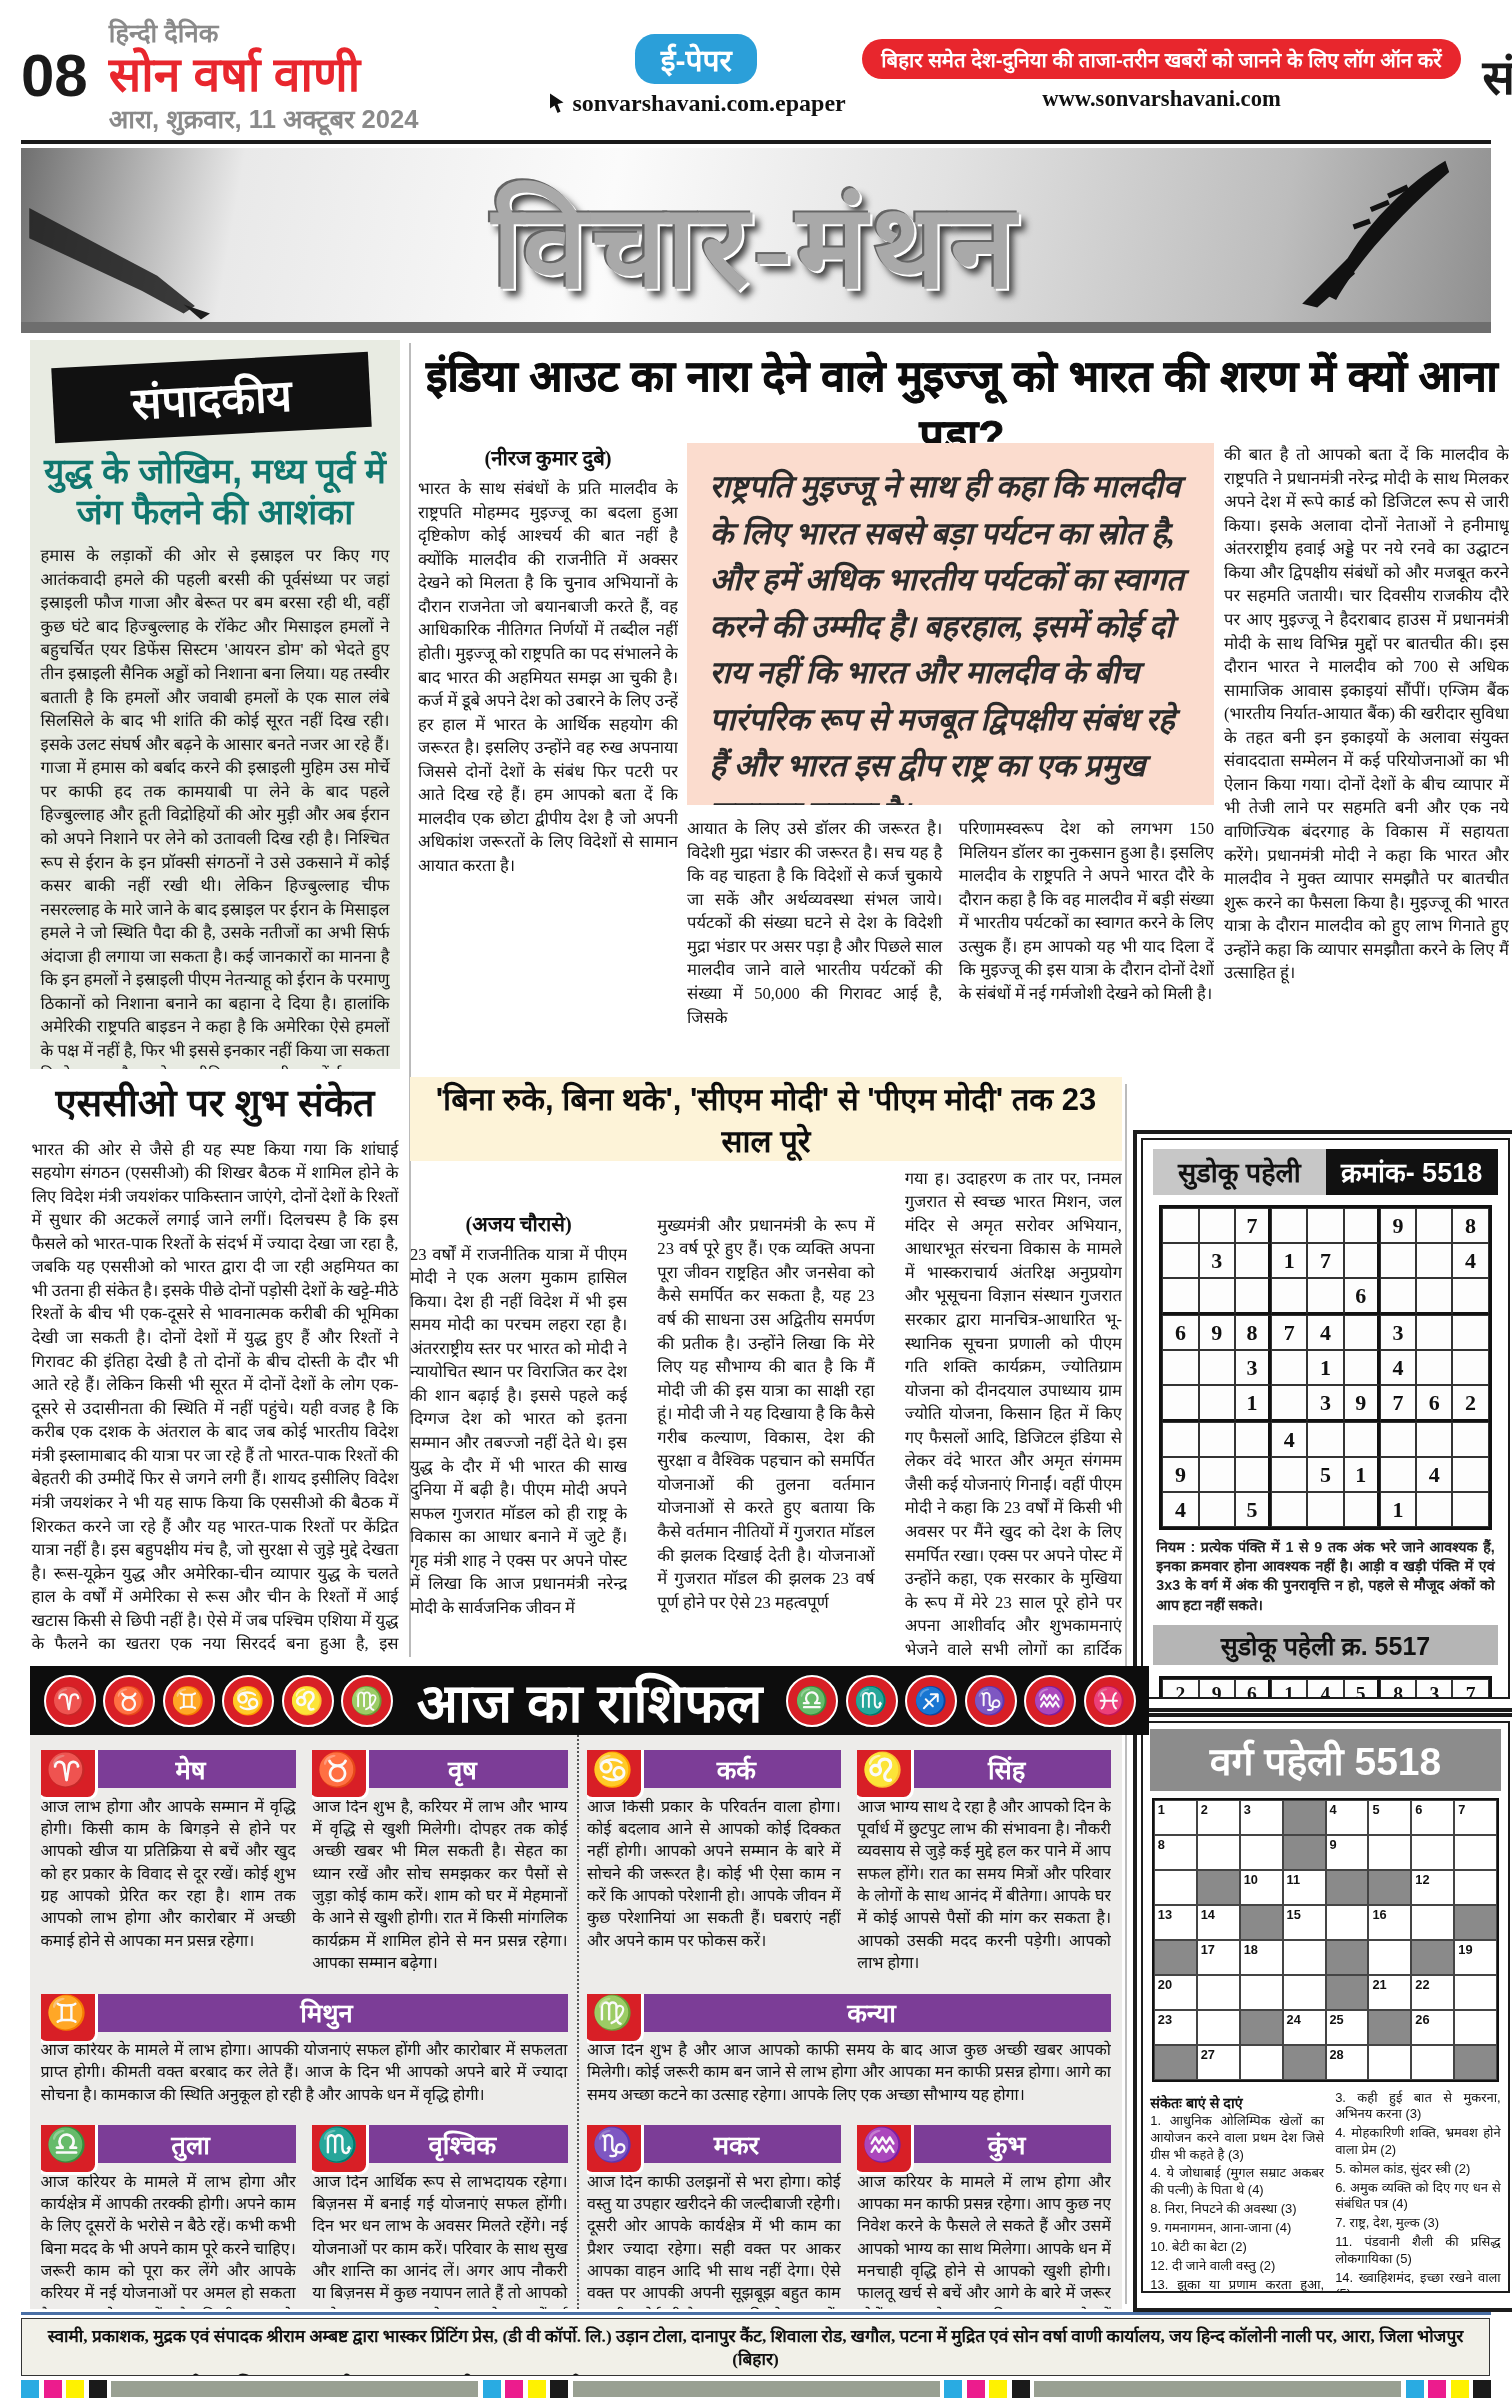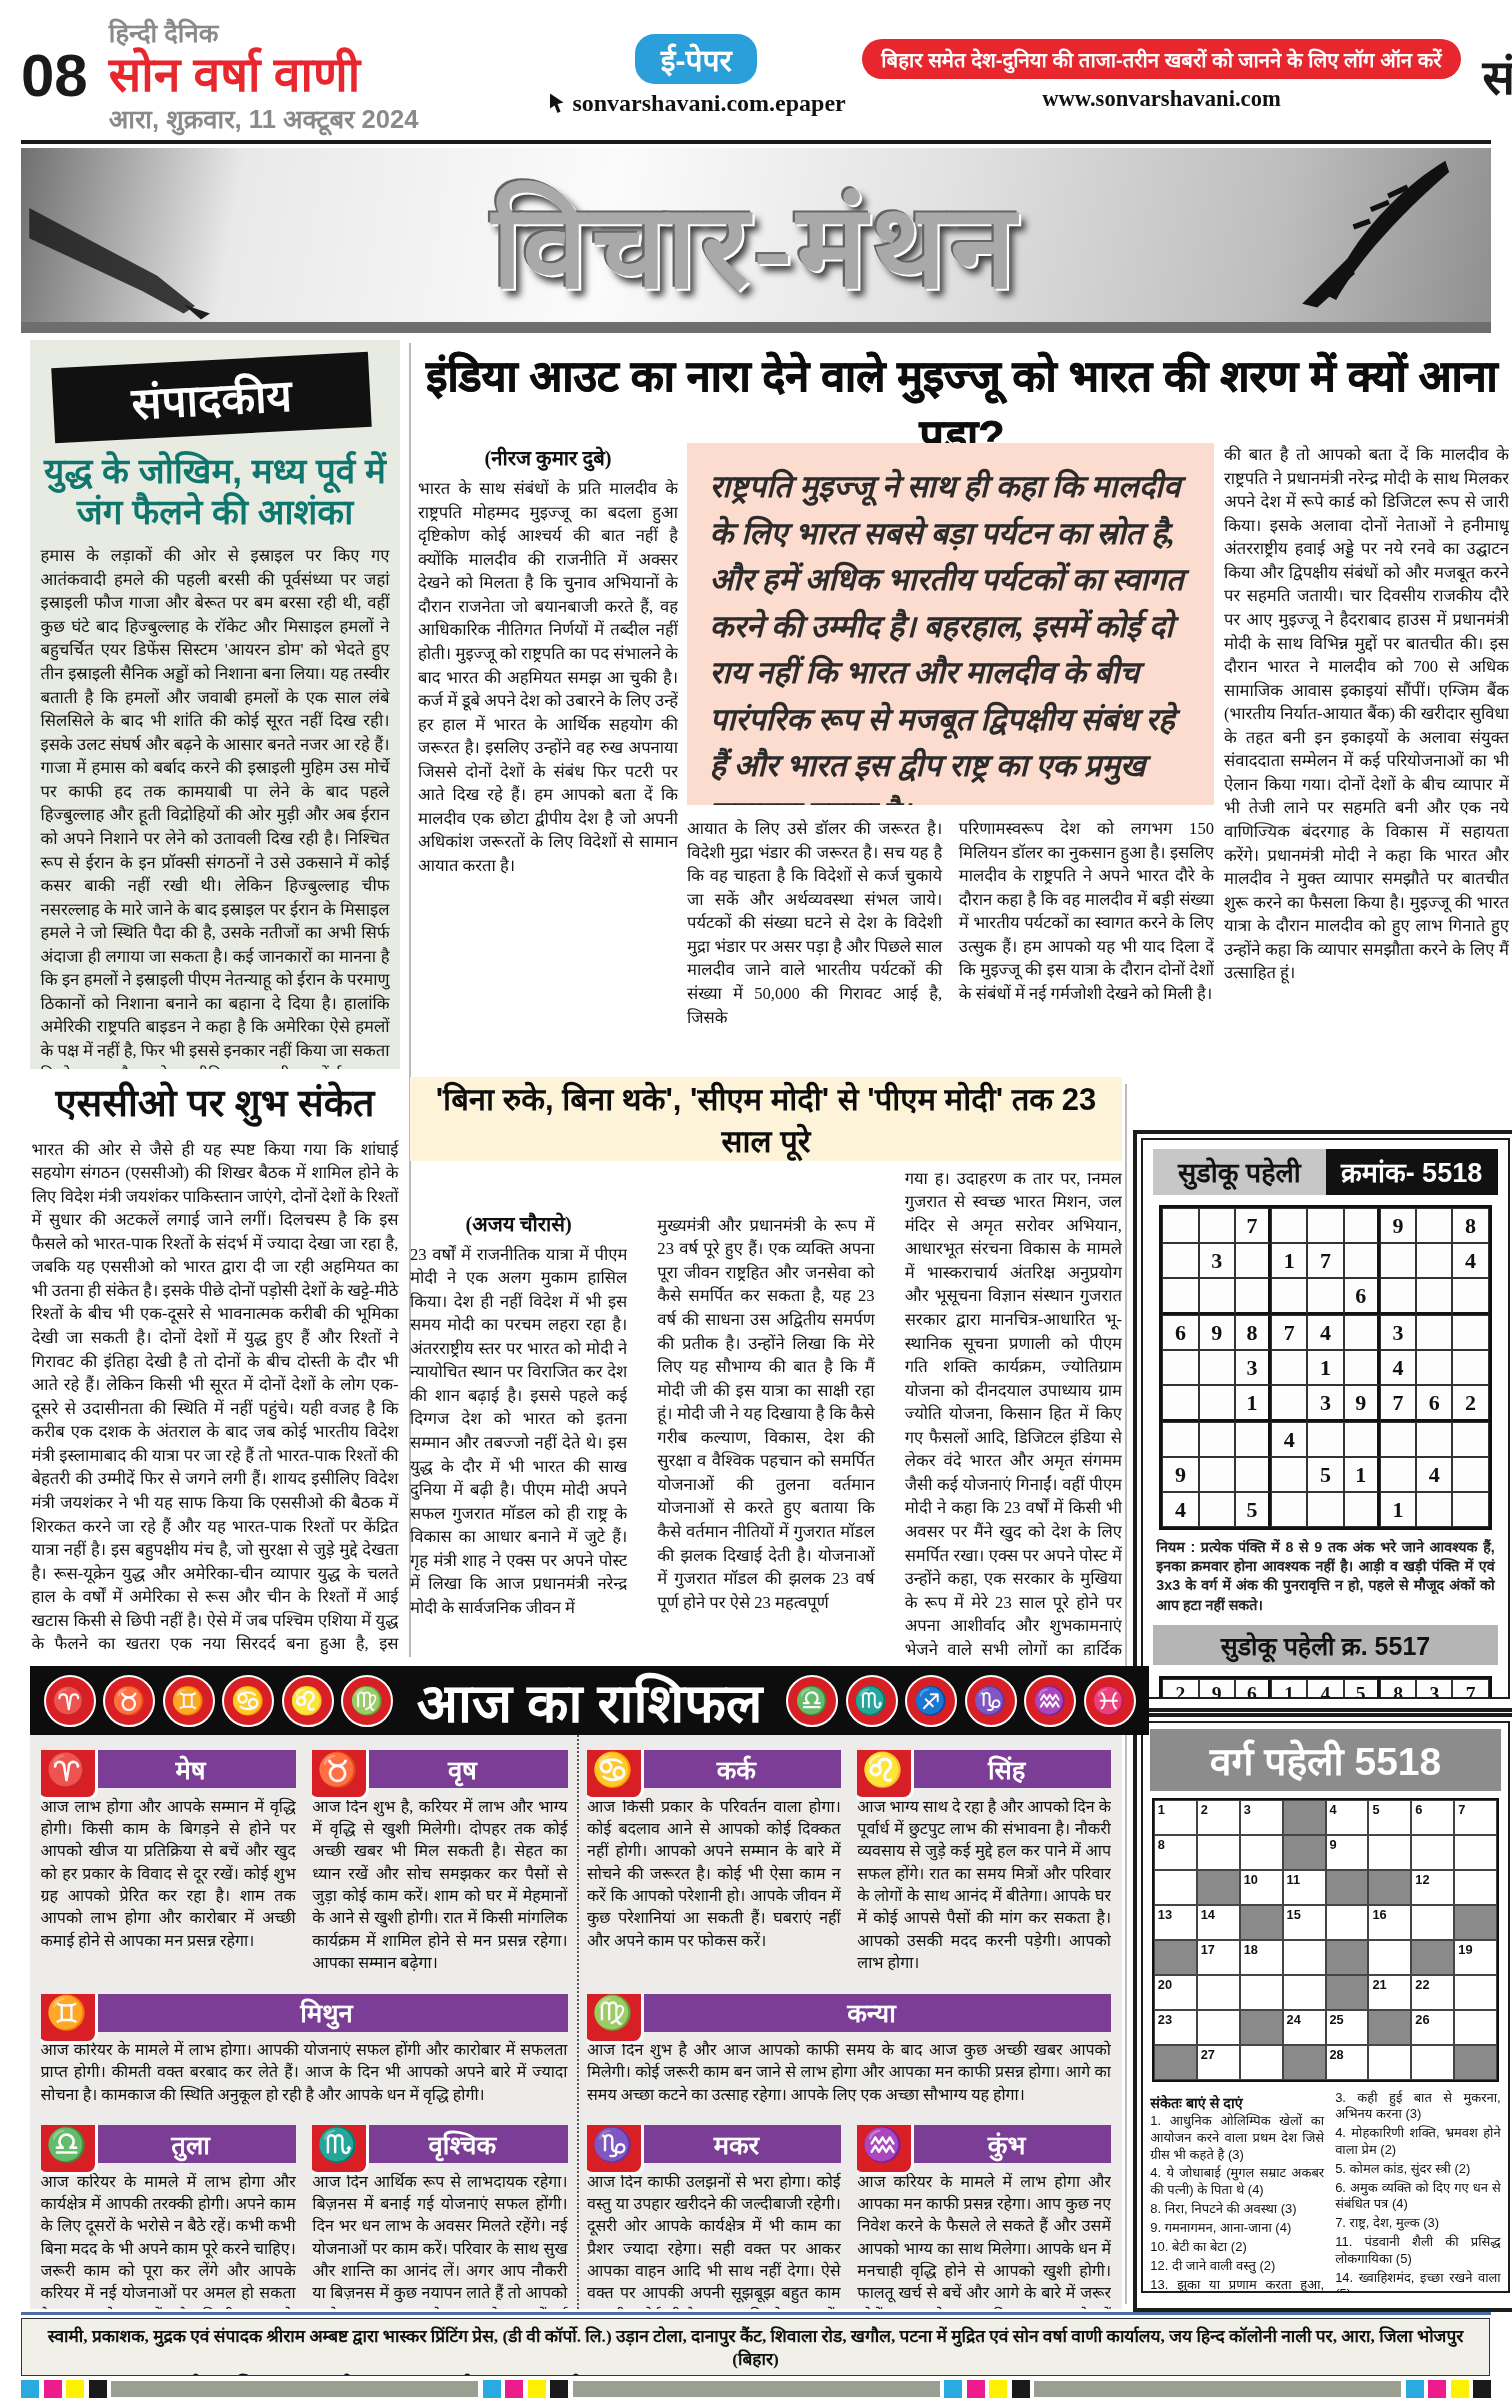--- a/index.html
+++ b/index.html
@@ -275,21 +275,21 @@
           <div class="su-cell">4</div>
           <div class="su-cell"></div>
           <div class="su-cell vr">5</div>
           <div class="su-cell"></div>
           <div class="su-cell"></div>
           <div class="su-cell vr"></div>
           <div class="su-cell">1</div>
           <div class="su-cell"></div>
           <div class="su-cell"></div>
         </div>
-      <p class="su-rules jt" style="margin:3px 3px;">नियम : प्रत्येक पंक्ति में 8 से 9 तक अंक भरे जाने आवश्यक हैं, इनका क्रमवार होना आवश्यक नहीं है। आड़ी व खड़ी पंक्ति में एवं 3x3 के वर्ग में अंक की पुनरावृत्ति न हो, पहले से मौजूद अंकों को आप हटा नहीं सकते।</p>
+      <p class="su-rules jt" style="margin:3px 3px;">नियम : प्रत्येक पंक्ति में 1 से 9 तक अंक भरे जाने आवश्यक हैं, इनका क्रमवार होना आवश्यक नहीं है। आड़ी व खड़ी पंक्ति में एवं 3x3 के वर्ग में अंक की पुनरावृत्ति न हो, पहले से मौजूद अंकों को आप हटा नहीं सकते।</p>
       <div class="su-soltitle">सुडोकू पहेली क्र. 5517</div>
       <div class="su-grid sol">
           <div class="su-cell">2</div>
           <div class="su-cell">9</div>
           <div class="su-cell vr">6</div>
           <div class="su-cell">1</div>
           <div class="su-cell">4</div>
           <div class="su-cell vr">5</div>
           <div class="su-cell">8</div>
           <div class="su-cell">3</div>

